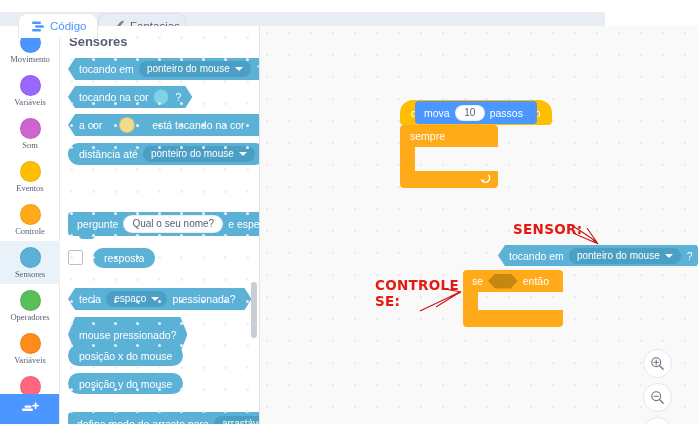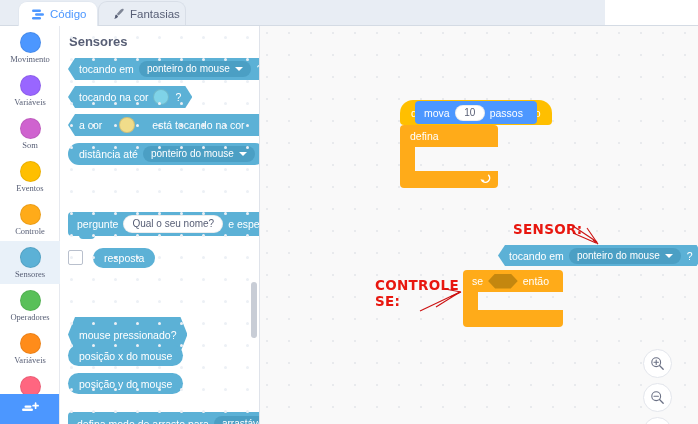--- a/index.html
+++ b/index.html
@@ -6,21 +6,21 @@
   body{
     width:698px;height:424px;overflow:hidden;
     background:#e6edf5;
     font-family:"Liberation Sans", sans-serif;
     font-size:12px;
     -webkit-font-smoothing:antialiased;
   }
   #app{position:relative;width:698px;height:424px;overflow:hidden;background:#fff;}
 
   
-  .tabbar{position:absolute;left:0;top:0;width:605px;height:26px;background:#e8edf4;}
+  .tabbar{position:absolute;left:0;top:12px;width:605px;height:26px;background:#e8edf4;}
   .tabbar:after{content:"";position:absolute;left:0;top:25px;width:698px;height:1px;background:#d4dbe4;}
   .tab{
     position:absolute;top:1px;height:25px;
     border-radius:9px 9px 0 0;
     display:flex;align-items:center;gap:5px;
     padding:0 12px;box-sizing:border-box;
     color:#575e75;font-size:11.5px;
     background:#e8edf4;
     border:1px solid #d8dee7;border-bottom:none;
   }
@@ -211,20 +211,28 @@
       </span>
       <span class="lbl2">e espere</span>
       <span class="notch" style="background:#5cb1d6"></span>
     </div>
 
     <div class="chkbox" style="left:8px;top:224px;"></div>
     <div class="blk sens ovl" style="left:33px;top:222px;height:20px;">
       <span>resposta</span>
     </div>
 
+    <div class="blk sens hex" style="left:8px;top:262px;height:22px;">
+      <span class="lbl">tecla</span>
+      <span class="chip oper">
+        <span>espaço</span>
+        <i class="caret"></i>
+      </span>
+      <span class="lbl2">pressionada?</span>
+    </div>
 
     <div class="blk sens hex" style="left:8px;top:291px;height:35px;">
       <span>mouse pressionado?</span>
     </div>
 
     <div class="blk sens ovl" style="left:8px;top:319px;height:21px;">
       <span>posição x do mouse</span>
     </div>
 
     <div class="blk sens ovl" style="left:8px;top:347px;height:21px;">
@@ -768,21 +776,21 @@
       <span class="cdot2" style="left: 28px; top: 6px;"></span>
       <span class="cdot2" style="left: 6px; top: 6px;"></span>
 
     <div style="position:absolute;left:140px;top:74px;">
       <div class="blk evt" style="position:relative;left:0;top:0;height:25px;border-radius:13px 13px 4px 4px;padding:0 11px;">
         <span>quando este ator for clicado</span>
       </div>
 
       <div style="position:relative;width:98px;">
         <div class="blk ctrl" style="position:relative;left:0;top:0;width:98px;height:22px;border-radius:4px 4px 0 0;padding:0 10px;">
-          <span>defina</span>
+          <span>sempre</span>
         </div>
 
         <div style="position:relative;width:15px;height:24px;background:#ffab19;"></div>
 
         <div class="blk motn stk" style="left:15px;top:-24px;height:23px;border-radius:4px;">
           <span class="lbl">mova</span>
           <span class="chip white" style="border-radius:20px;padding:0 7px;min-width:14px;justify-content:center;">
             <span>10</span>
           </span>
           <span class="lbl2">passos</span>

